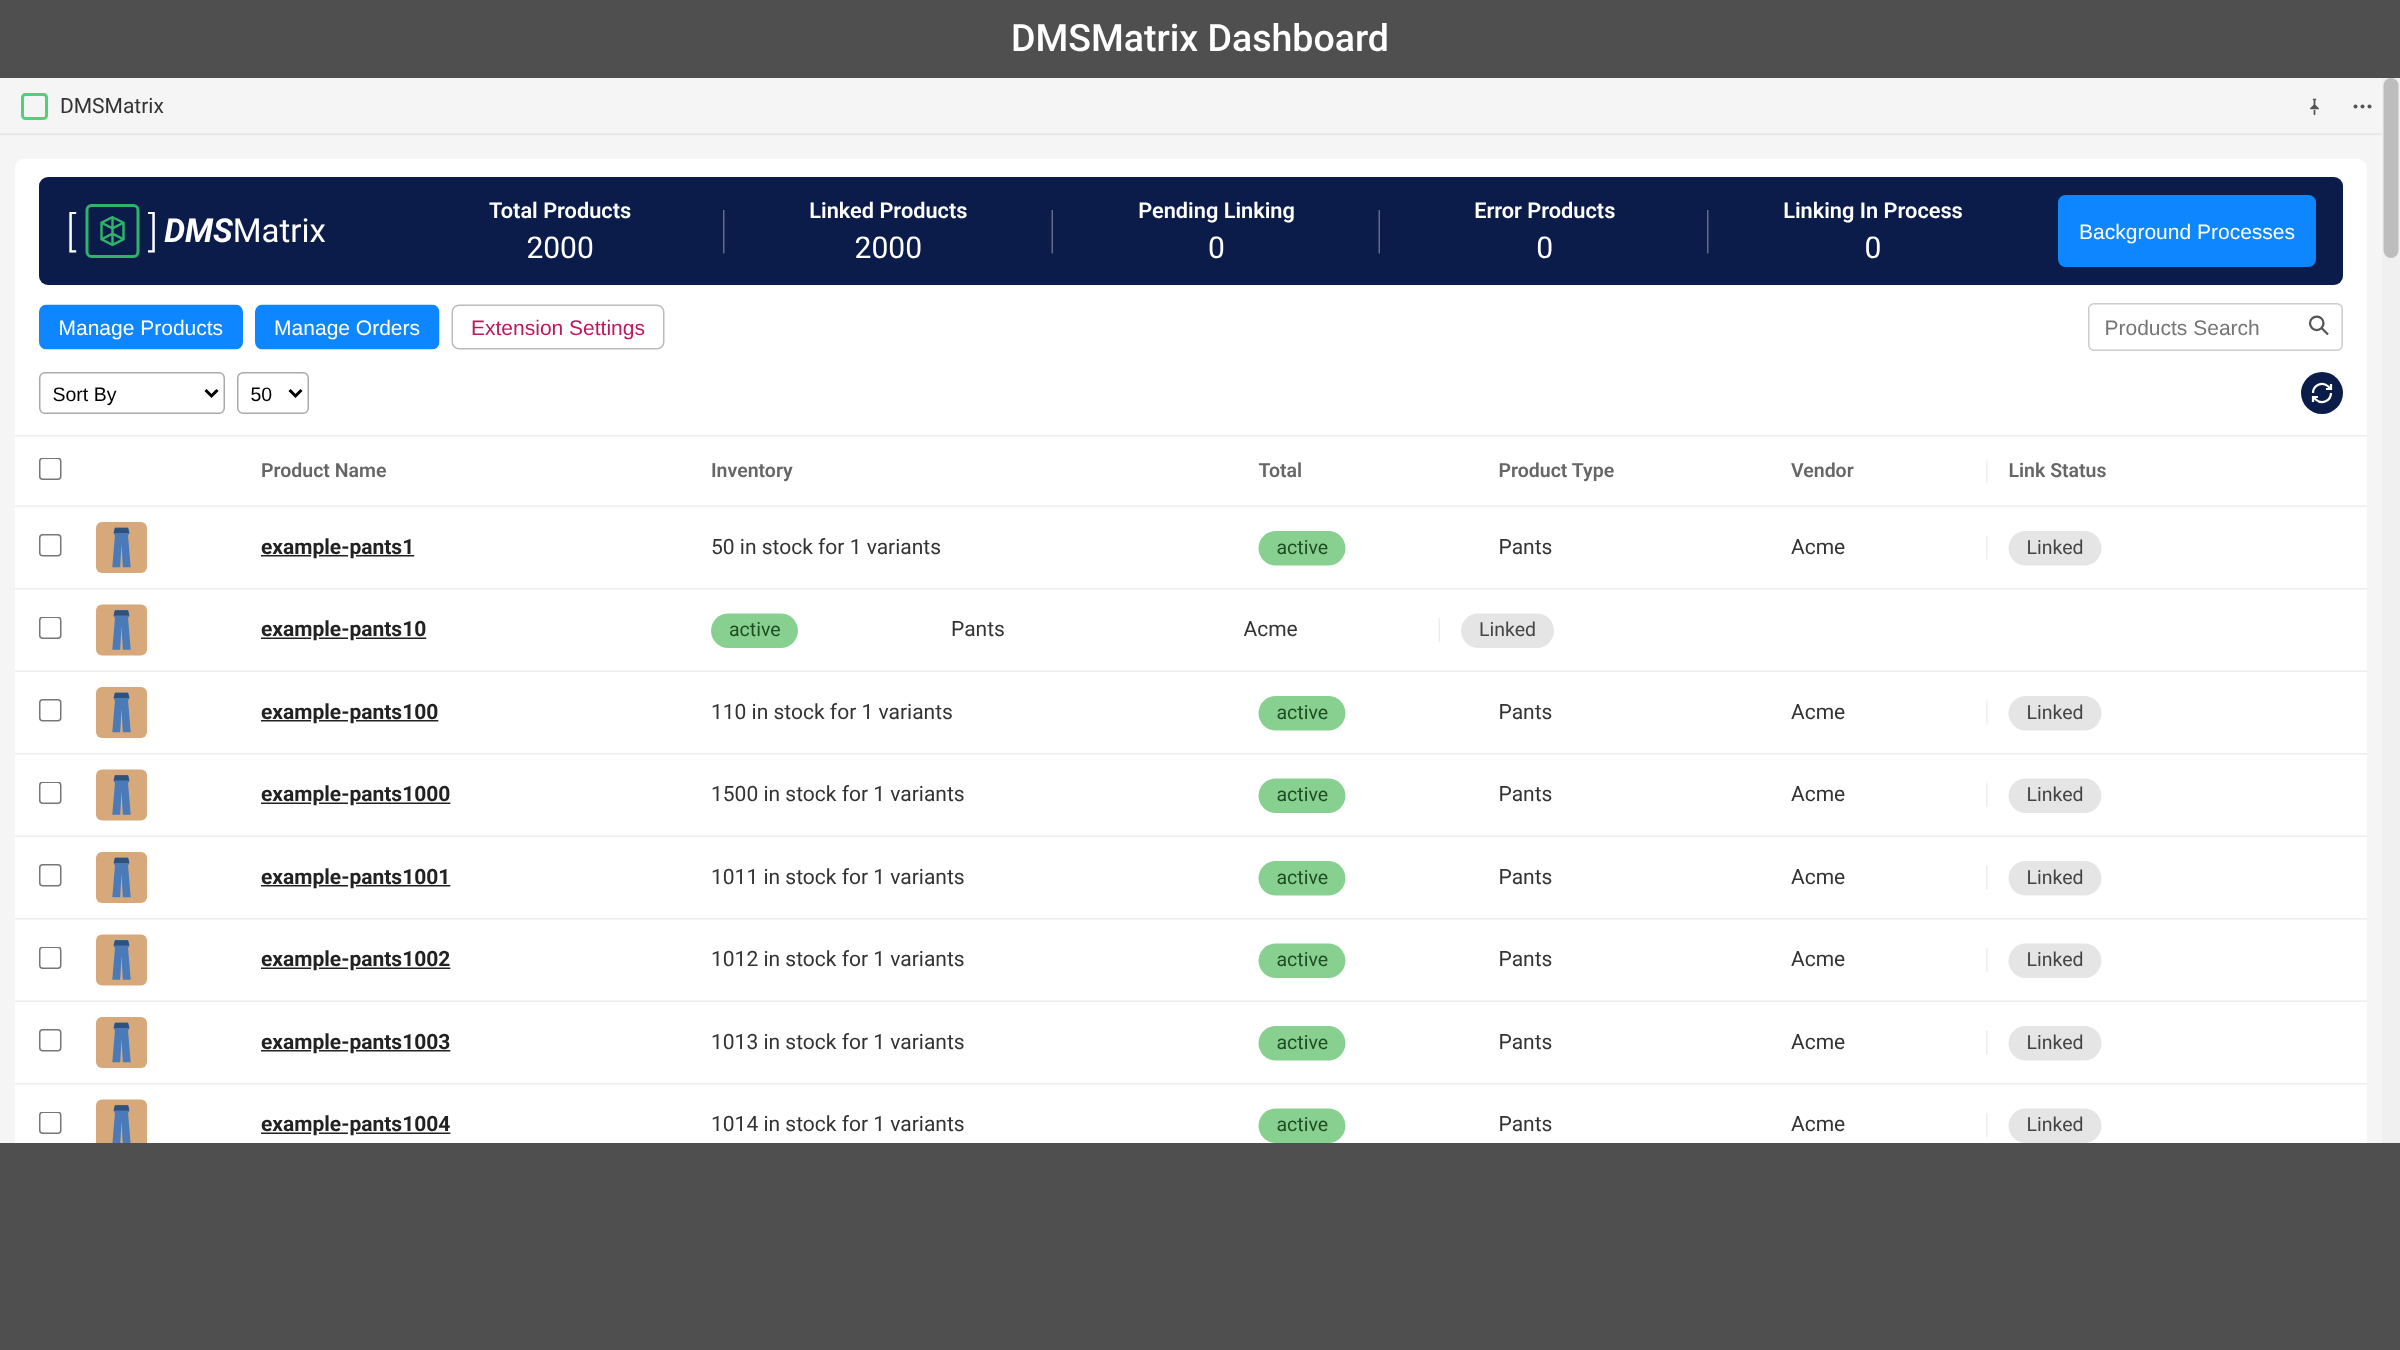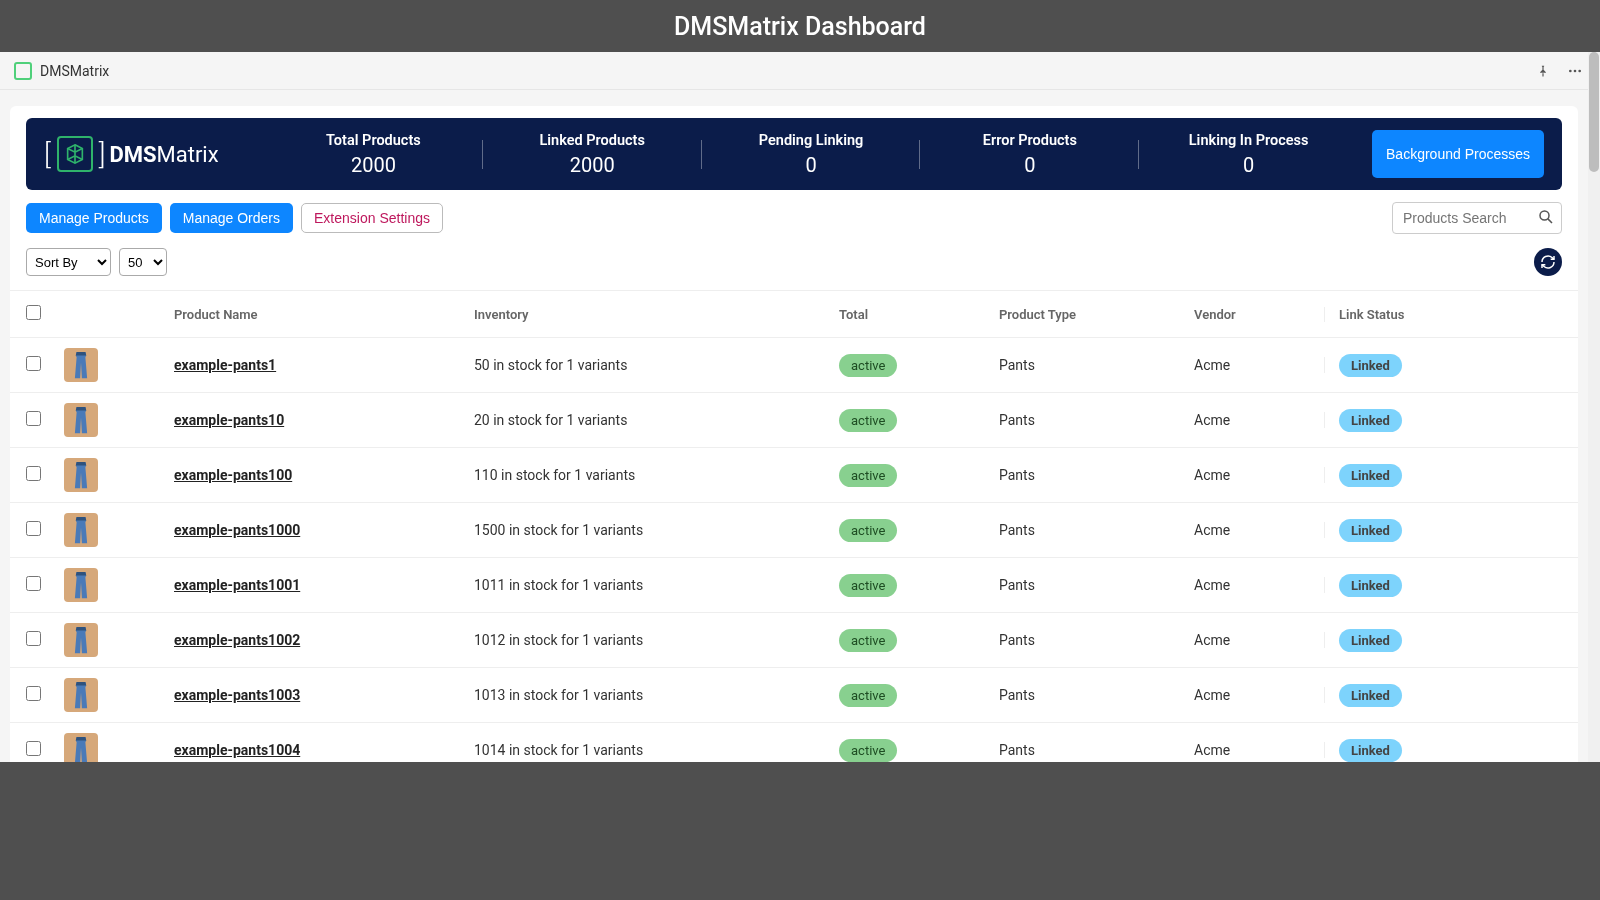--- a/index.html
+++ b/index.html
@@ -11,21 +11,21 @@
   .top-strip .logo-ico { width:18px; height:18px; border:2px solid #4fd07a; border-radius:3px; margin-right:8px; position:relative; }
   .top-strip .app-name { font-size:14px; color:#333; }
   .top-strip .spacer { flex:1; }
   .top-strip .strip-icon { width:22px; height:22px; margin-left:10px; cursor:pointer; display:flex; align-items:center; justify-content:center; color:#555; }
   .content-area { position:absolute; top:38px; left:0; right:12px; bottom:0; overflow:auto; }
   .card { margin:16px 10px 0 10px; background:#fff; border-radius:6px; padding:12px 0 0 0; }
   .banner { margin:0 16px; background:#0b1c4a; border-radius:6px; height:72px; display:flex; align-items:center; padding:0 18px; color:#fff; }
   .brand { display:flex; align-items:center; flex:0 0 220px; }
   .brand-ico { width:36px; height:36px; border:2px solid #2fb36b; border-radius:4px; margin:0 6px; display:flex; align-items:center; justify-content:center; color:#2fb36b; font-size:20px; }
   .brand-text { font-size:22px; }
-  .brand-text .bold{ font-weight:700; }
+  .brand-text .bold{ font-weight:700;font-style:italic; }
   .stats { display:flex; flex:1; }
   .stat { flex:1; text-align:center; position:relative; }
   .stat:not(:last-child)::after { content:""; position:absolute; right:0; top:8px; bottom:8px; width:1px; background:rgba(255,255,255,.35); }
   .stat .lbl { font-size:14.5px; font-weight:600; }
   .stat .val { font-size:20px; margin-top:4px; }
   .bg-proc { background:#0d86ff; color:#fff; border:none; border-radius:5px; padding:16px 14px; font-size:14px; cursor:pointer; margin-left:14px; }
   .action-row { margin:12px 16px 0 16px; display:flex; align-items:center; }
   .btn { border-radius:5px; padding:6px 12px; font-size:14px; cursor:pointer; border:1px solid transparent; margin-right:8px; }
   .btn-primary { background:#0d86ff; color:#fff; }
   .btn-outline { background:#fff; color:#be185d; border:1px solid #bbb; }
@@ -47,21 +47,21 @@
   .thumb { width:34px; height:34px; background:#d6a87a; border-radius:4px; display:flex; align-items:center; justify-content:center; }
   .thumb svg{ width:22px; height:28px; }
   .c-name { width:300px; }
   .c-name a { color:#222; font-weight:700; text-decoration:underline; }
   .c-inv { width:365px; }
   .c-status { width:160px; }
   .badge-active { background:#88d08f; color:#1e4d23; padding:4px 12px; border-radius:12px; font-size:13px; }
   .c-type { width:195px; }
   .c-vendor { width:130px; }
   .c-link { flex:1; border-left:1px solid #eee; padding-left:14px; }
-  .badge-linked { background:#7dd3fc; color:#444; padding:4px 12px; border-radius:12px; font-size:13px;font-weight:bold; }
+  .badge-linked { background:#e5e5e5; color:#444; padding:4px 12px; border-radius:12px; font-size:13px; }
   .scrollbar-fake { position:absolute; top:0; right:0; width:12px; height:100%; background:#f0f0f0; }
   .scrollbar-fake .thumb-s { position:absolute; top:0; width:10px; left:1px; height:120px; background:#bdbdbd; border-radius:5px; }
   .footer-bar { position:absolute; bottom:0; left:0; right:0; height:138px; background:#4f4f4f; }
 </style>
 </head>
 <body>
 
 <div class="title-bar">
   <span>DMSMatrix Dashboard</span>
 </div>
@@ -143,21 +143,21 @@
             <span class="mag">
               <svg width="18" height="18" viewBox="0 0 24 24" fill="none" stroke="currentColor" stroke-width="2">
                   <circle cx="10" cy="10" r="6"></circle>
                   <line x1="20" y1="20" x2="14.5" y2="14.5"></line>
                 </svg>
             </span>
           </div>
         </div>
 
         <div class="sort-row">
-          <select style="width:85px;">
+          <select style="width:124px;">
             <option>Sort By</option>
           </select>
           <select style="width:48px;">
             <option>50</option>
           </select>
           <span class="spacer"></span>
           <span class="refresh">
             <svg width="16" height="16" viewBox="0 0 24 24" fill="none" stroke="currentColor" stroke-width="2.2">
                 <path d="M3 12a9 9 0 0 1 15-6.7L21 8"></path>
                 <path d="M21 3v5h-5"></path>
@@ -200,21 +200,20 @@
                 <div class="c-chk"><input type="checkbox" style=""></div>
                 <div class="c-img">
                   <div class="thumb">
                     <svg viewBox="0 0 24 32">
                       <path fill="#4a7ab8" d="M7 1h10l1 4-1 2 2 24h-6l-1-18-1 18H5l2-24-1-2 1-4z"></path>
                       <path fill="#2f527d" d="M7 1h10l1 4H6l1-4z"></path>
                     </svg>
                   </div>
                 </div>
                 <div class="c-name"><a href="#">example-pants10</a></div>
-                <div class="c-inv"><span>20 in stock for 1 variants</span></div>
                 <div class="c-status"><span class="badge-active">active</span></div>
                 <div class="c-type"><span>Pants</span></div>
                 <div class="c-vendor"><span>Acme</span></div>
                 <div class="c-link"><span class="badge-linked">Linked</span></div>
               </div>
               <div class="trow">
                 <div class="c-chk"><input type="checkbox" style=""></div>
                 <div class="c-img">
                   <div class="thumb">
                     <svg viewBox="0 0 24 32">

